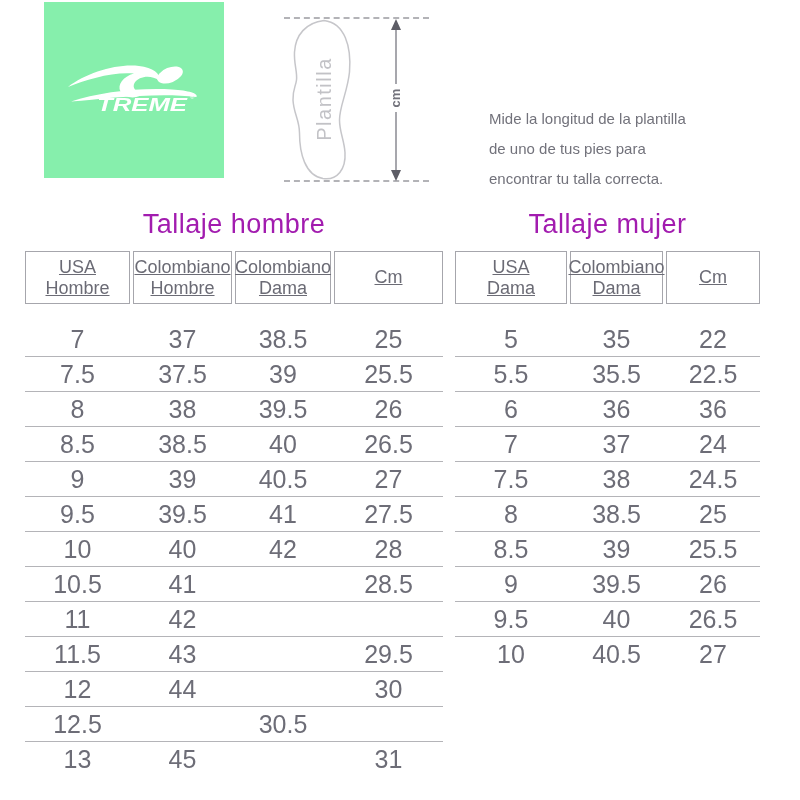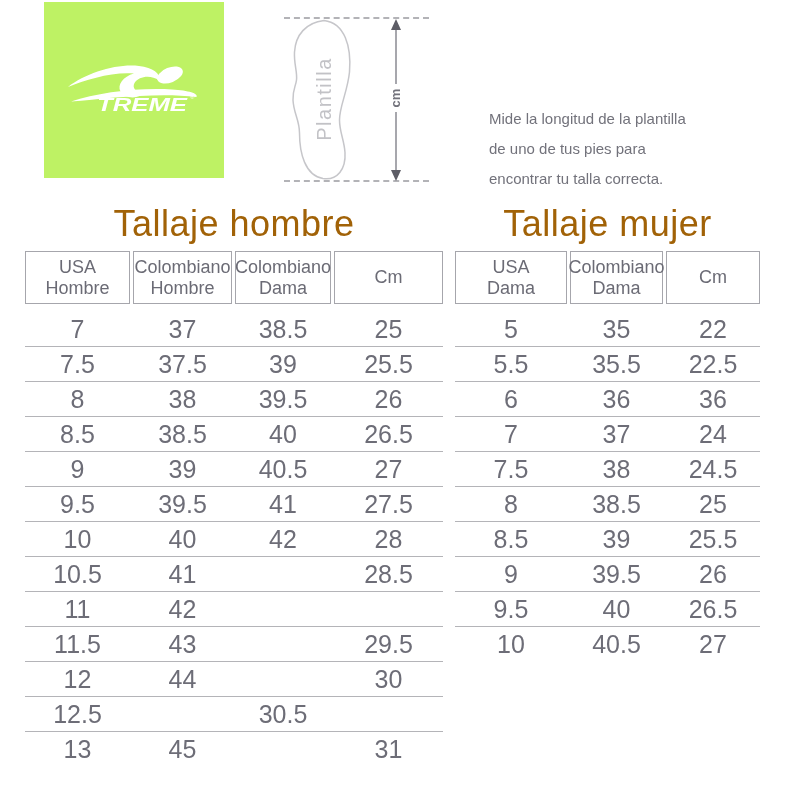--- a/index.html
+++ b/index.html
@@ -1,21 +1,21 @@
 <!DOCTYPE html>
 <html><head>
 <meta charset="utf-8">
 <style>
   html,body{margin:0;padding:0;background:#fff;}
   .canvas{
     position:relative;width:800px;height:800px;background:#fff;overflow:hidden;
     font-family:"Liberation Sans","DejaVu Sans",sans-serif;color:#6b6b75;
   }
   
-  .logo-box{position:absolute;left:44px;top:2px;width:180px;height:176px;background:#bef264;}
+  .logo-box{position:absolute;left:44px;top:2px;width:180px;height:176px;background:#86efac;}
   .logo-box svg{position:absolute;left:22px;top:52px;}
   
   .dash{position:absolute;left:284px;width:145px;height:0;border-top:2px dashed #b3b3b7;}
   .dash-top{top:17px;}
   .dash-bottom{top:180px;}
   .insole-svg{position:absolute;left:289px;top:19px;}
   .arrow-svg{position:absolute;left:386px;top:18px;}
   .cm-label{
     position:absolute;left:382px;top:90px;width:28px;height:16px;
     transform:rotate(-90deg);background:#fff;color:#72727b;
@@ -24,27 +24,27 @@
   
   .instructions{
     position:absolute;left:489px;top:104px;width:310px;
     font-size:15px;line-height:30px;color:#72727b;white-space:pre-line;
   }
   
   .table-section{position:absolute;top:203px;}
   .table-section.men{left:25px;width:418px;}
   .table-section.women{left:455px;width:305px;}
   .tbl-title{
-    margin:0 0 6px 0;font-size:36px;font-weight:400;line-height:42px;
-    text-align:center;color:#a16207;letter-spacing:.5px;
+    margin:0 0 6px 0;font-size:27px;font-weight:400;line-height:42px;
+    text-align:center;color:#a21caf;letter-spacing:.5px;
   }
   .thead,.trow{display:grid;gap:0 3px;}
   .men .thead,.men .trow{grid-template-columns:105px 99px 96px 1fr;}
   .women .thead,.women .trow{grid-template-columns:112px 93px 1fr;}
-  .thead{height:53px;margin-bottom:8px;}
+  .thead{height:53px;margin-bottom:18px;text-decoration:underline;}
   .hcell{
     border:1px solid #a6a6ac;display:flex;align-items:center;justify-content:center;
     text-align:center;font-size:18px;line-height:21px;color:#6b6b75;white-space:pre-line;
     box-sizing:border-box;
   }
   .trow{height:35px;border-bottom:1px solid #b4b4b8;box-sizing:border-box;}
   .tbody .trow:last-child{border-bottom:none;}
   .tcell{
     display:flex;align-items:center;justify-content:center;
     font-size:25px;color:#6d6d77;

